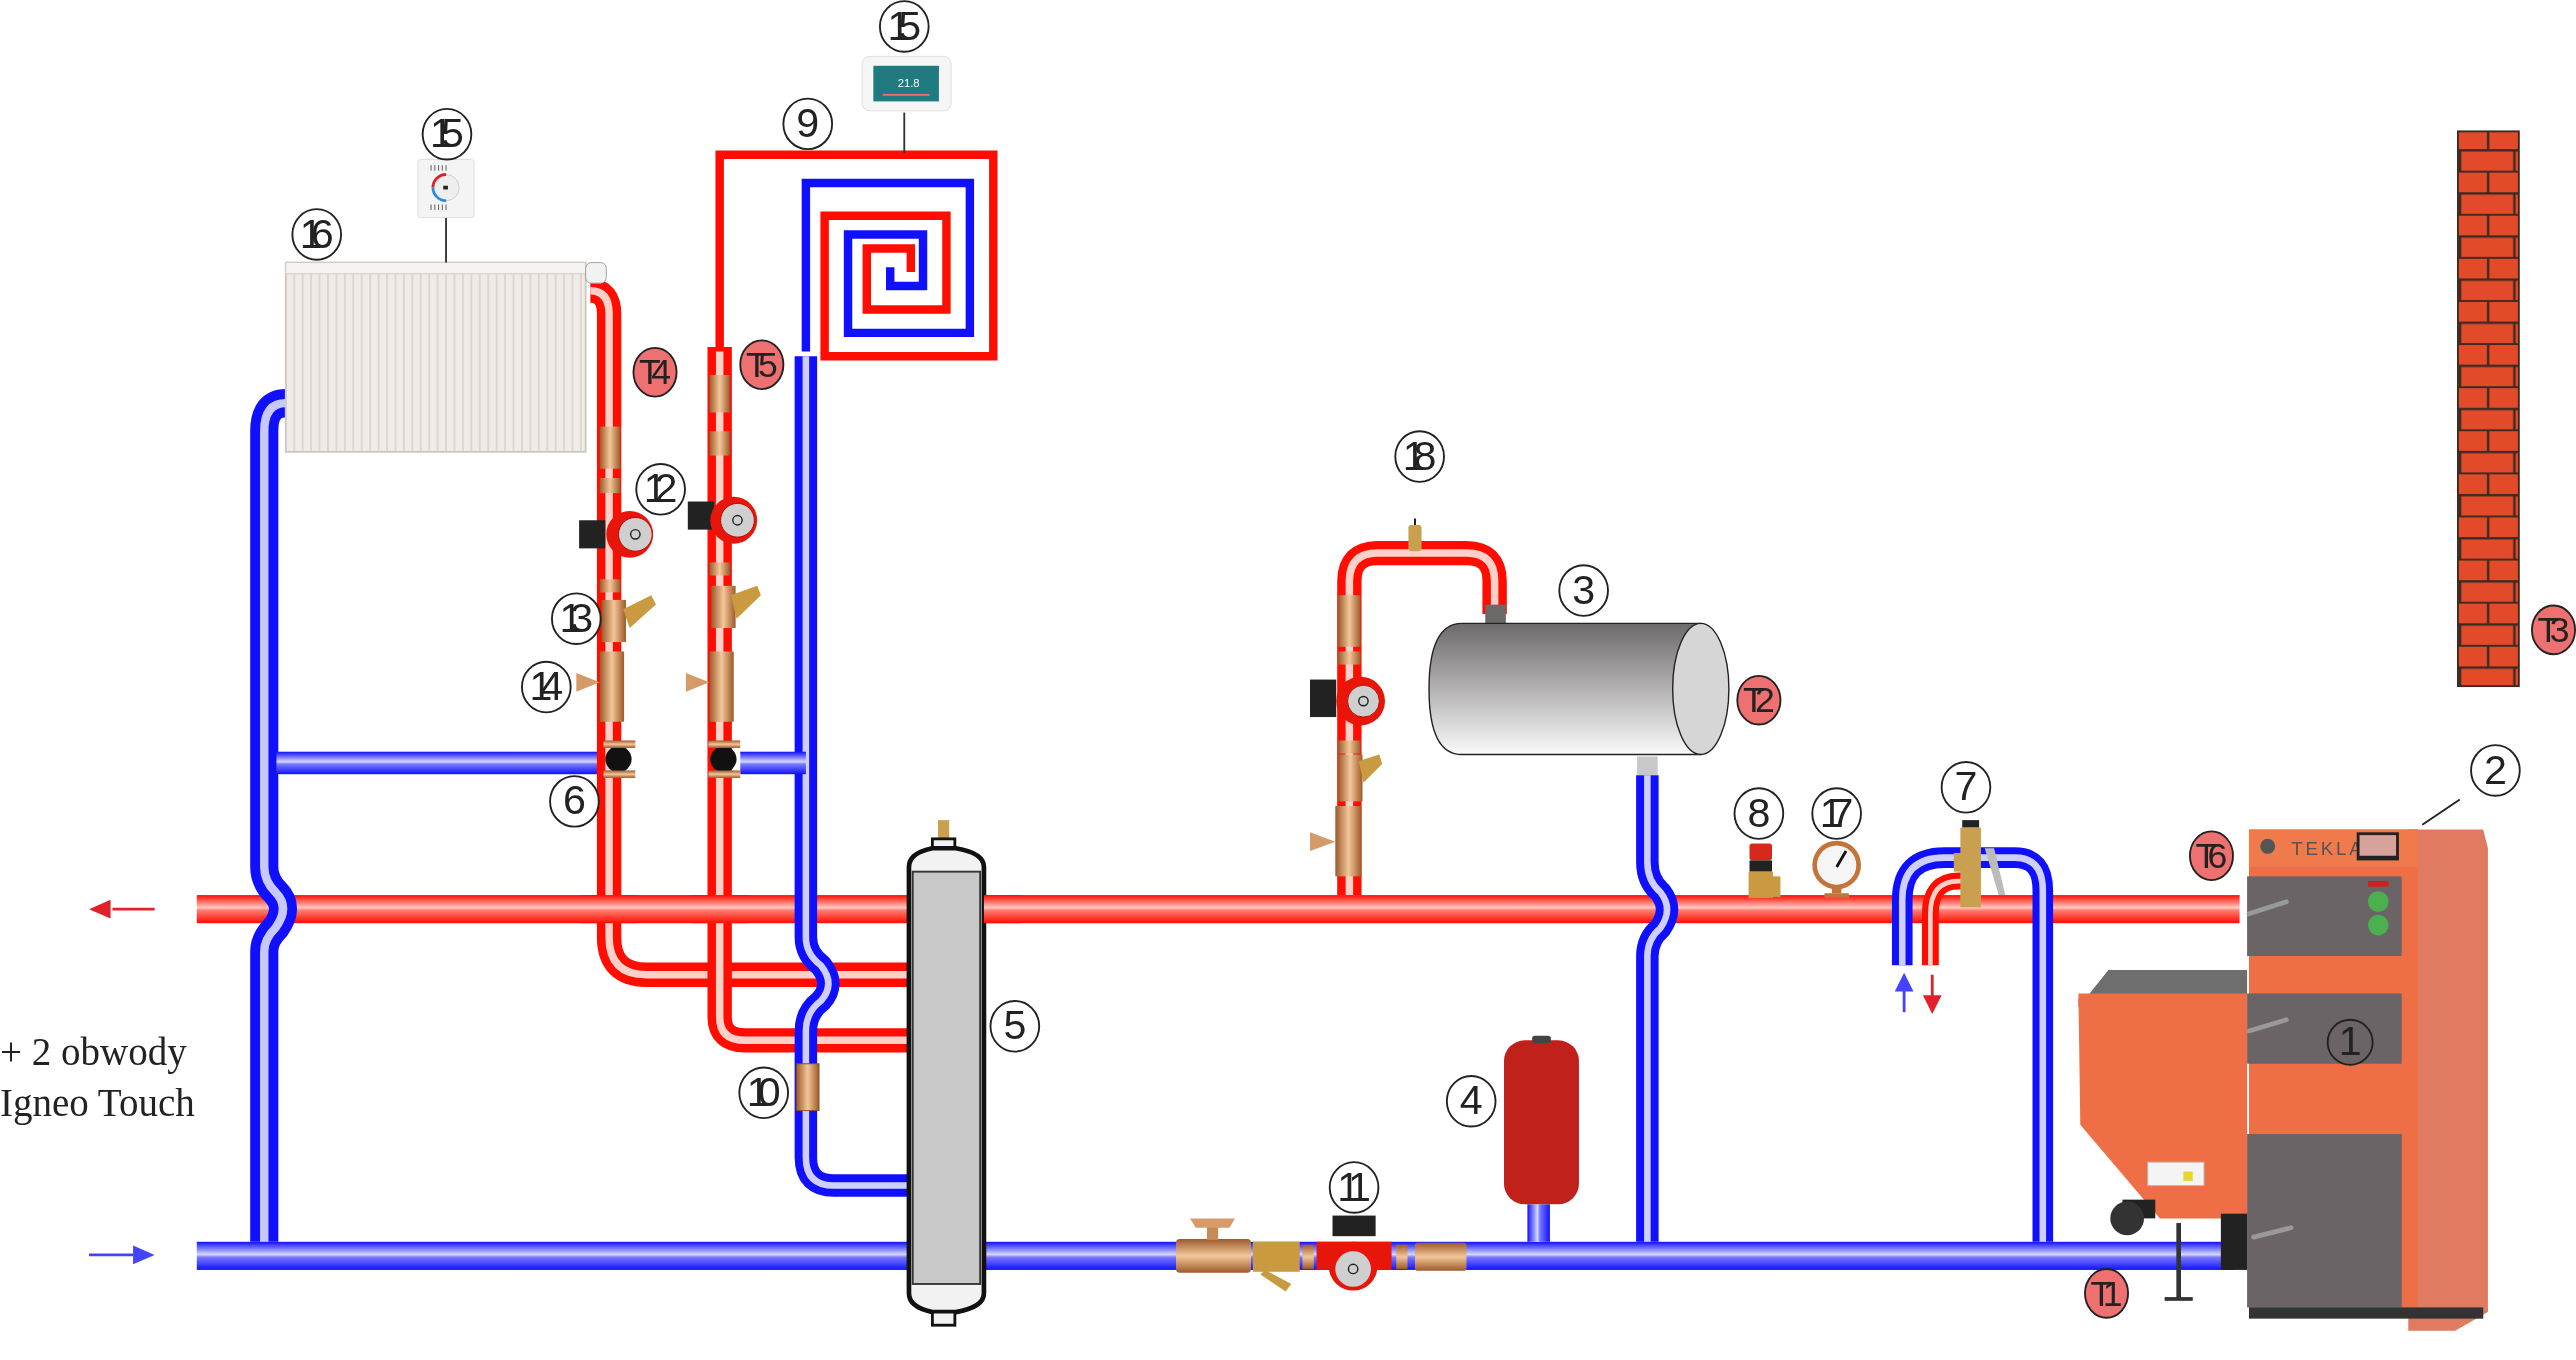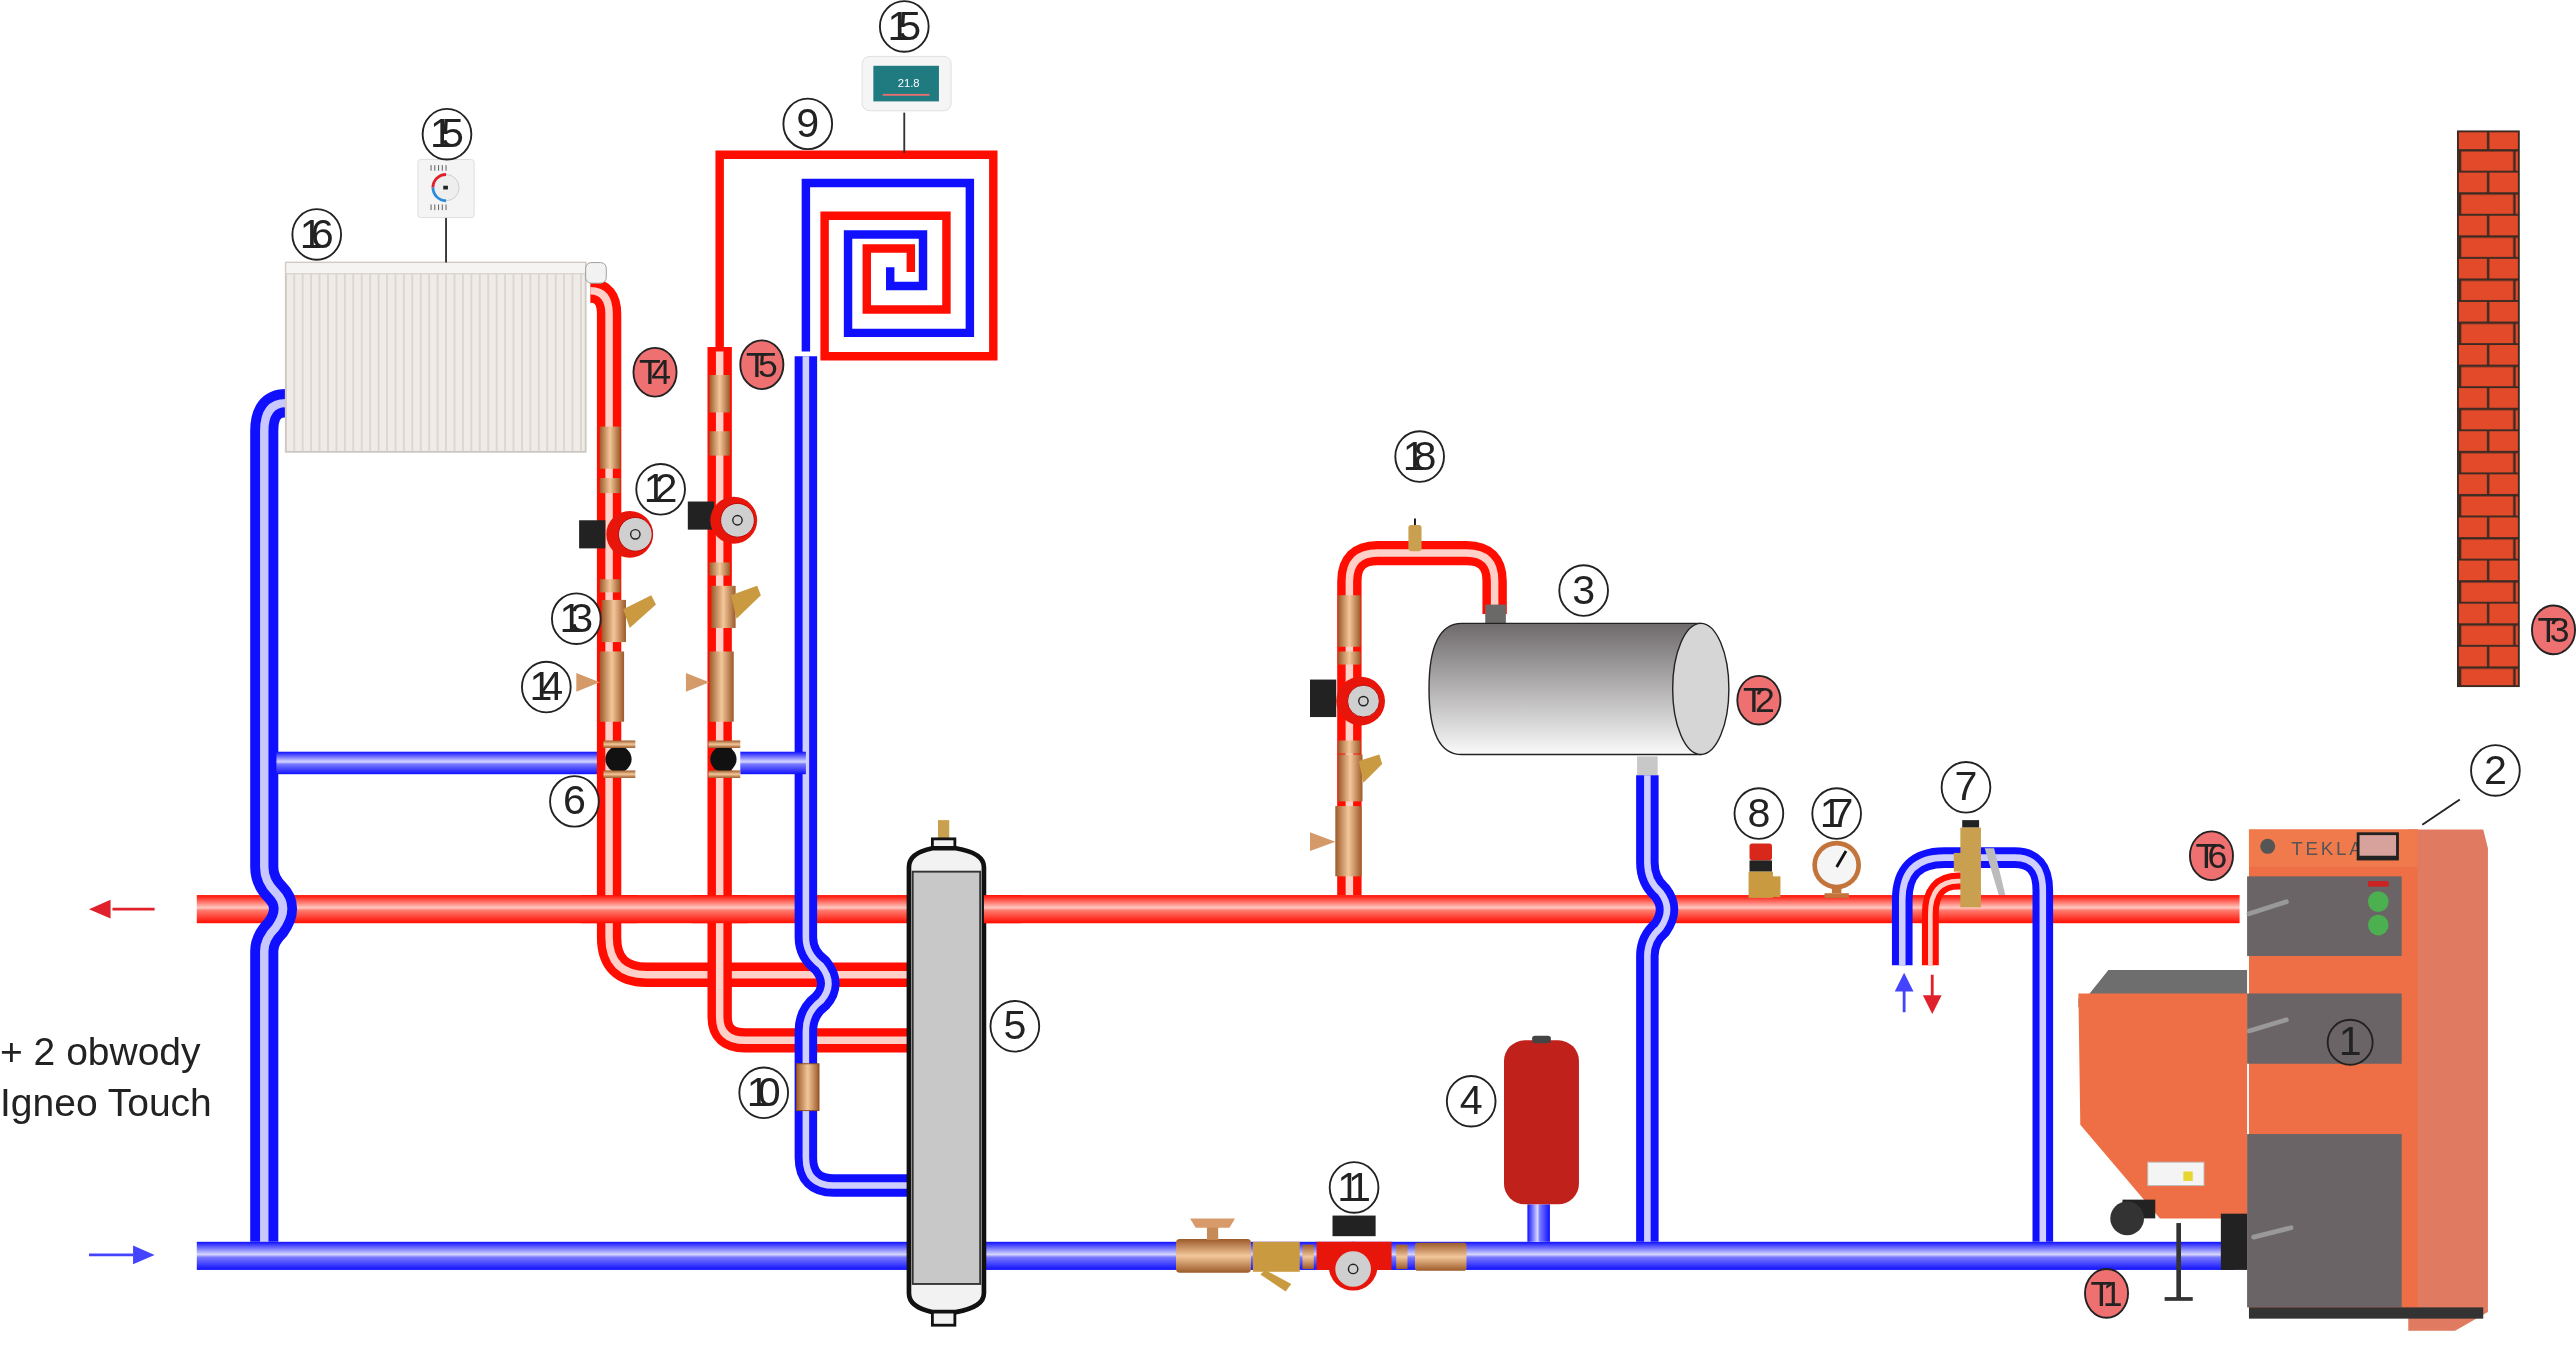--- a/index.html
+++ b/index.html
@@ -1,20 +1,20 @@
 <!DOCTYPE html>
 <html style="font-size:15px"><head>
 <meta charset="utf-8">
 <style>
   html,body{margin:0;padding:0;background:#ffffff;}
   body{width:2576px;height:1361px;position:relative;overflow:hidden;font-family:"Liberation Sans",sans-serif;}
   svg#diagram{position:absolute;left:0;top:0;width:2576px;height:1361px;}
   .lbl{font-family:"Liberation Sans",sans-serif;font-size:44px;fill:#222;}
   .tlbl{font-family:"Liberation Sans",sans-serif;font-size:38px;fill:#222;}
-  .side-text{position:absolute;left:0;top:1026px;font-size:39px;line-height:51px;color:#222;font-family:Liberation Sans, sans-serif;}
+  .side-text{position:absolute;left:0;top:1026px;font-size:39px;line-height:51px;color:#222;font-family:Liberation Serif, serif;}
   .side-text div{white-space:nowrap;}
 </style>
 </head>
 <body>
 
 <div class="side-text">
   <div>+ 2 obwody</div>
   <div>Igneo Touch</div>
 </div>
 

